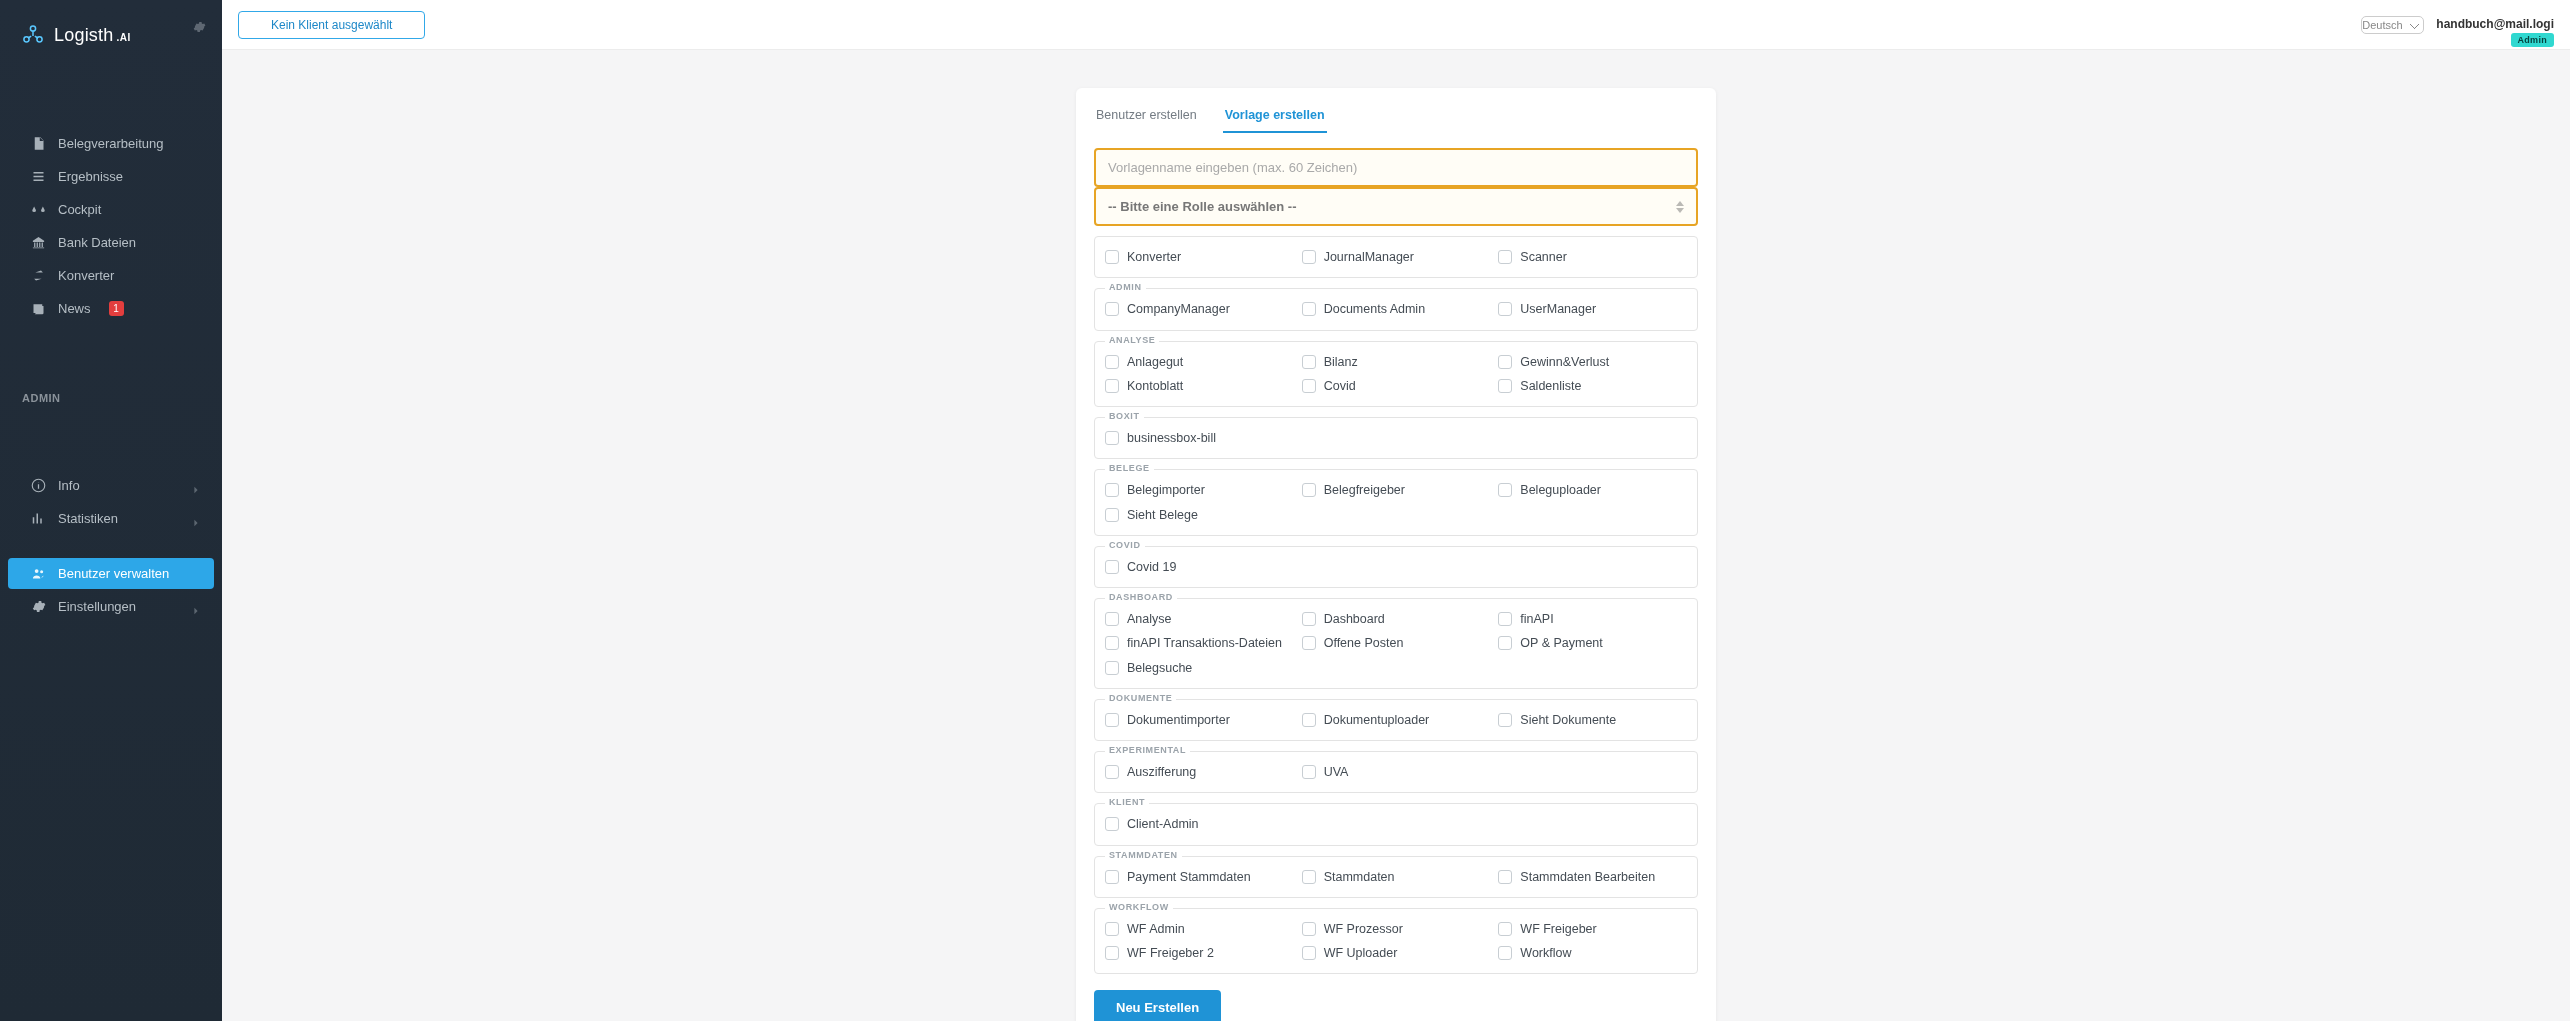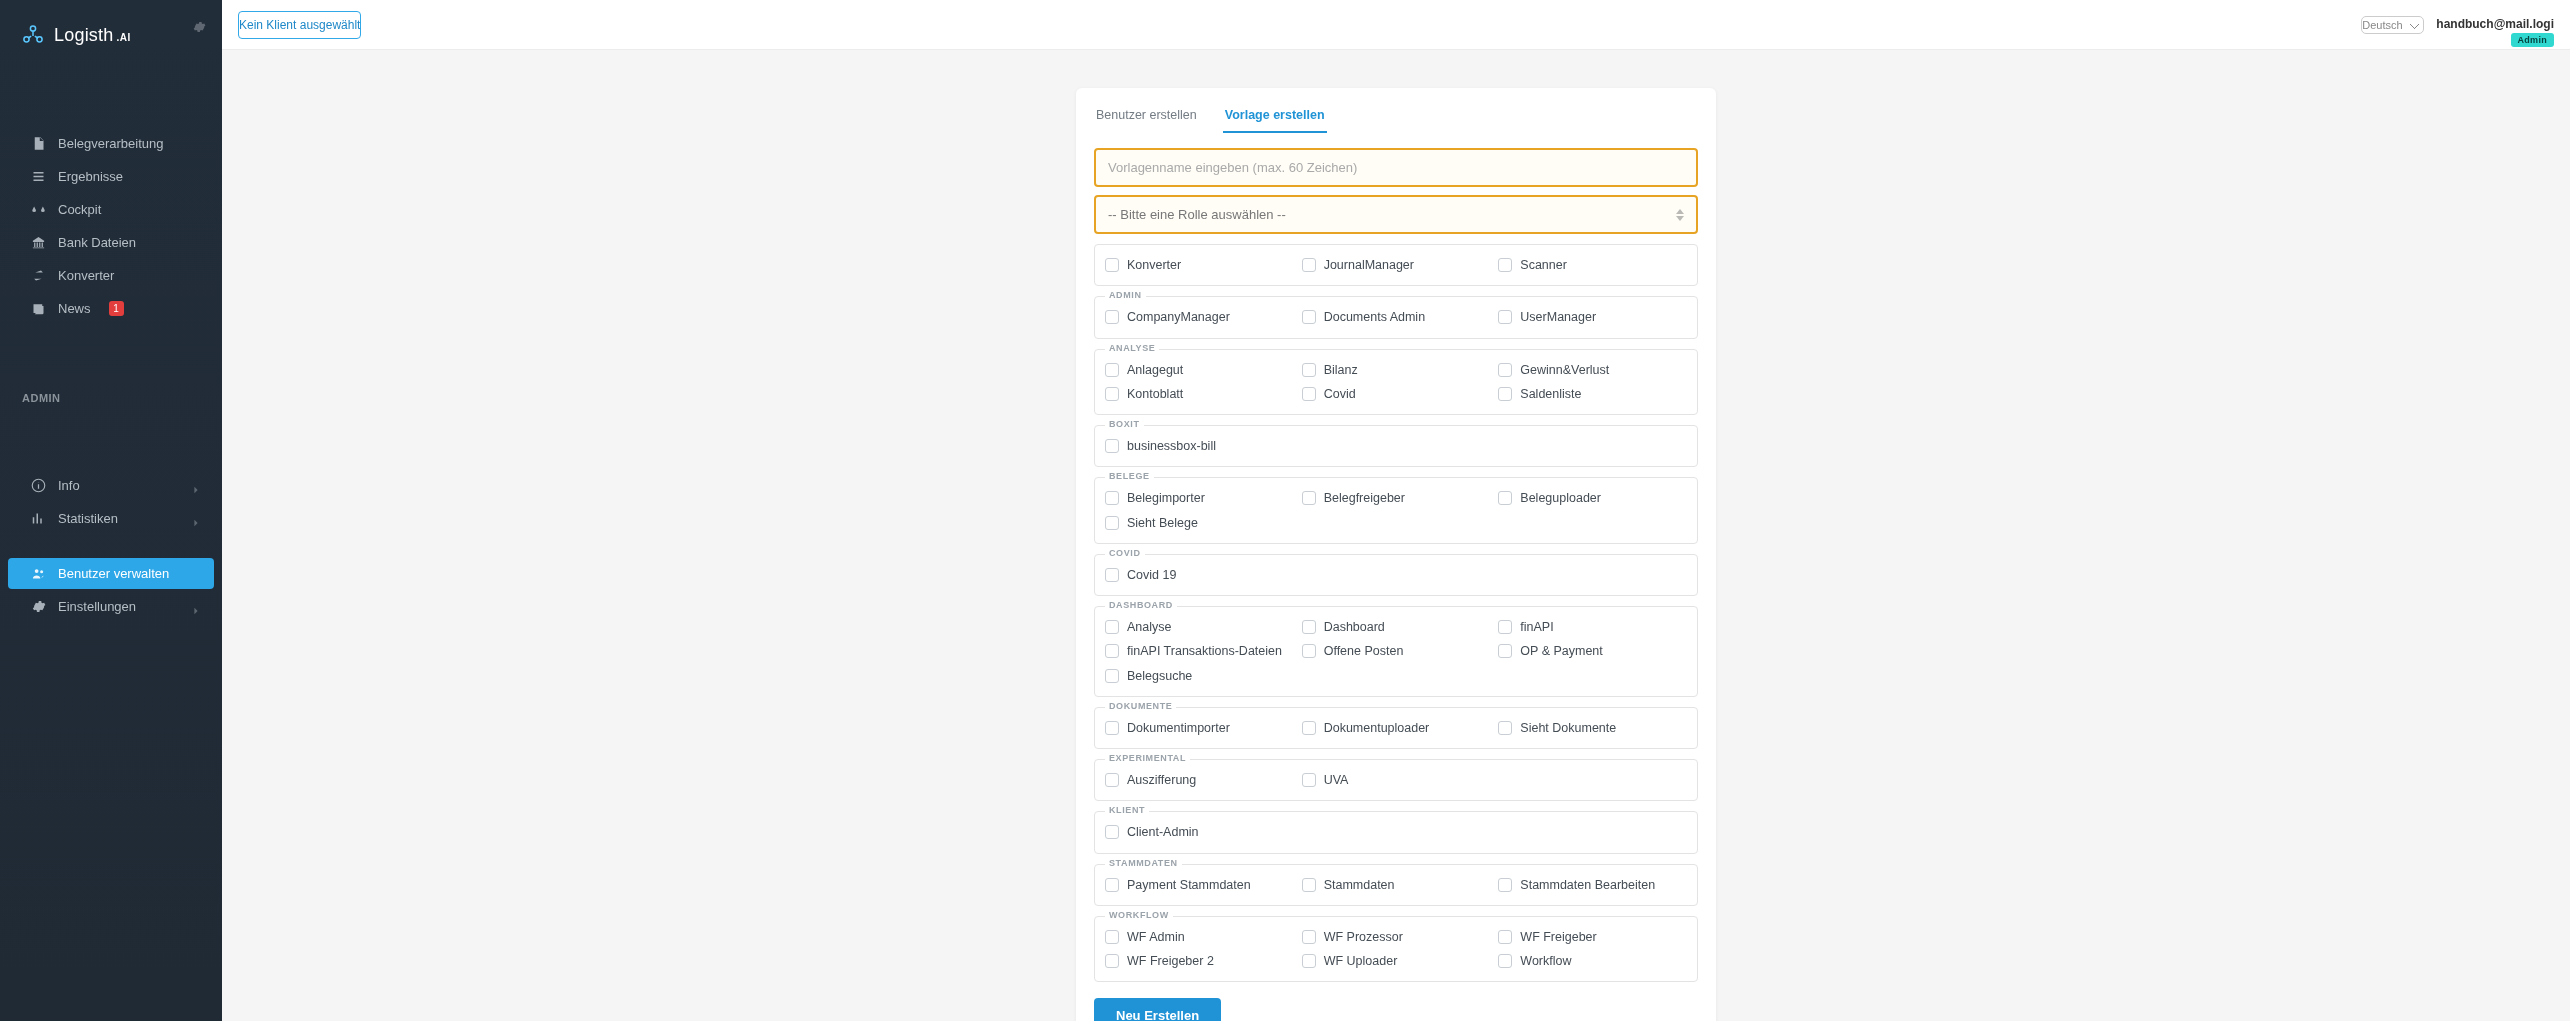--- a/index.html
+++ b/index.html
@@ -78,21 +78,21 @@
   }
   
   .topbar{
     position:fixed;left:222px;right:0;top:0;
     height:50px;background:#fff;border-bottom:1px solid #ececec;
     display:flex;align-items:center;justify-content:space-between;
     padding:0 16px;
   }
   .client-select{
     border:1px solid #31a8e8;color:#1e88c8;
-    padding:6px 0;border-radius:4px;font-size:12px;cursor:pointer;
+    padding:6px 32px;border-radius:4px;font-size:12px;cursor:pointer;
     background:#fff;
   }
   .topbar-right{display:flex;align-items:center;gap:12px;}
   .lang-select{
     font-size:11px;color:#888;border:1px solid #ccc;background:#fff;
     padding:2px 20px 2px 0;border-radius:5px;appearance:none;
     background-image:linear-gradient(45deg,transparent 46%,#888 46%,#888 54%,transparent 54%),linear-gradient(-45deg,transparent 46%,#888 46%,#888 54%,transparent 54%);
     background-position:right 8px top 7px,right 4px top 7px;
     background-size:5px 5px,5px 5px;background-repeat:no-repeat;
   }
@@ -112,32 +112,32 @@
     border-radius:6px;box-shadow:0 1px 4px rgba(0,0,0,.06);
     padding:10px 18px 24px;
   }
   .tabs{display:flex;gap:24px;border-bottom:1px solid transparent;margin-bottom:14px;}
   .tab{
     padding:10px 2px 9px;font-size:12.5px;color:var(--text-mid);cursor:pointer;
   }
   .tab.active{
     color:var(--accent);border-bottom:2px solid var(--accent);font-weight:600;
   }
-  .field-wrap{margin-bottom:8px;}
+  .field-wrap{}
   .orange-field{
     border:2px solid var(--orange);border-radius:4px;background:var(--orange-bg);
   }
   .orange-field input{
     width:100%;border:0;background:transparent;
     padding:10px 12px;font-size:13px;color:#555;
   }
   .orange-field input::placeholder{color:#a9a9a9;}
   .orange-select{
     position:relative;border:2px solid var(--orange);border-radius:4px;background:var(--orange-bg);
-    padding:10px 12px;font-size:13px;color:#777;cursor:pointer;
+    padding:10px 12px;font-size:13px;color:#777;cursor:pointer;font-weight:bold;
   }
   .orange-select .arrows{
     position:absolute;right:12px;top:50%;transform:translateY(-50%);
     display:flex;flex-direction:column;gap:1px;opacity:.4;
   }
   .orange-select .arrows svg{width:8px;height:6px;fill:#555;}
   .group{
     border:1px solid var(--border);border-radius:4px;margin-top:10px;position:relative;
     padding:10px 10px 10px;
   }

